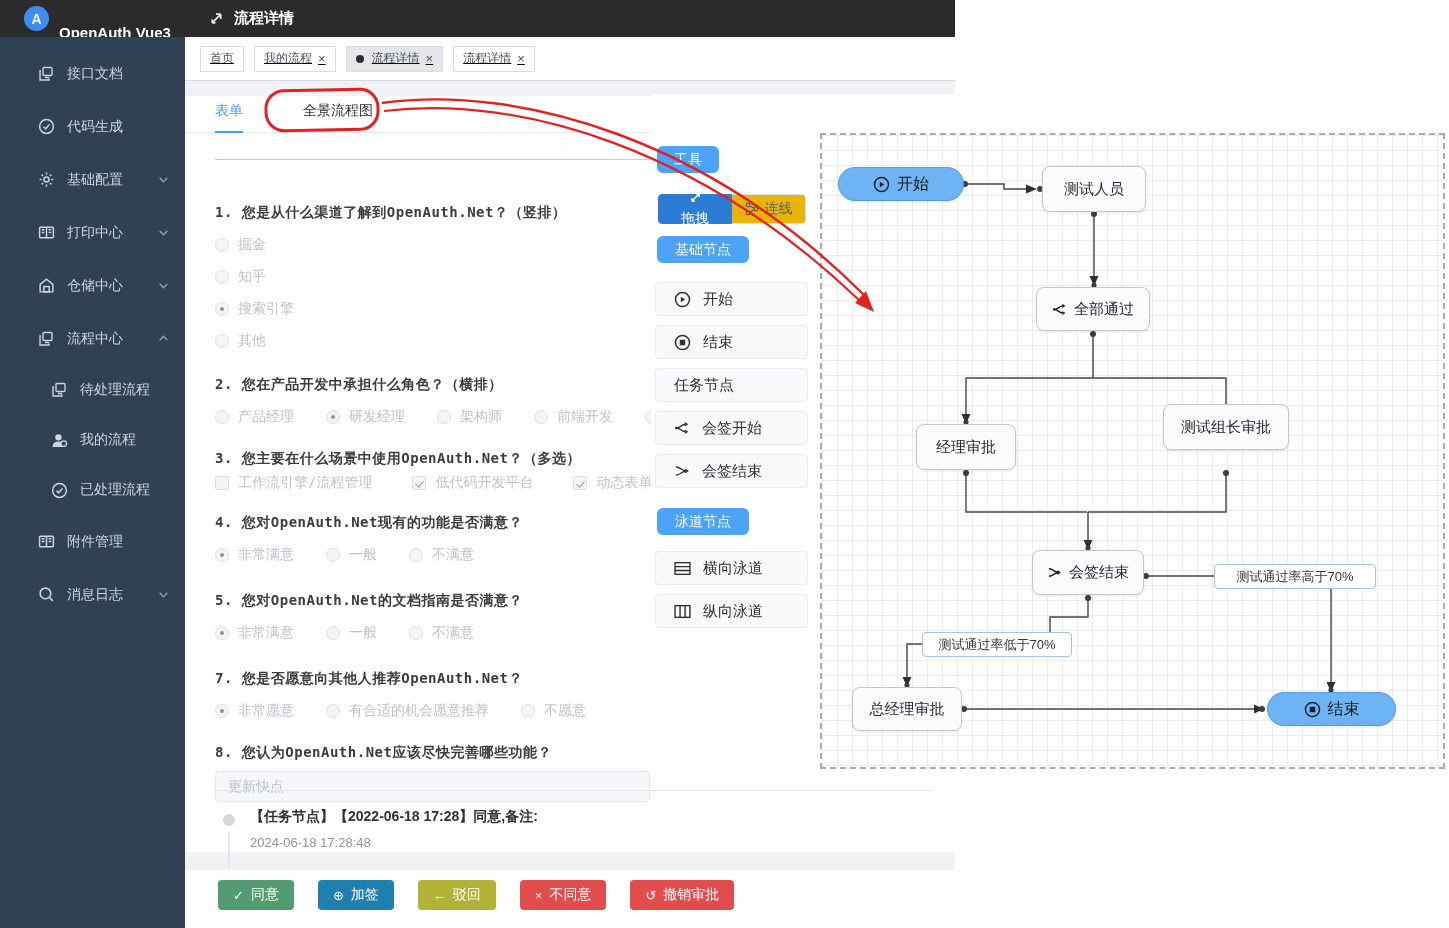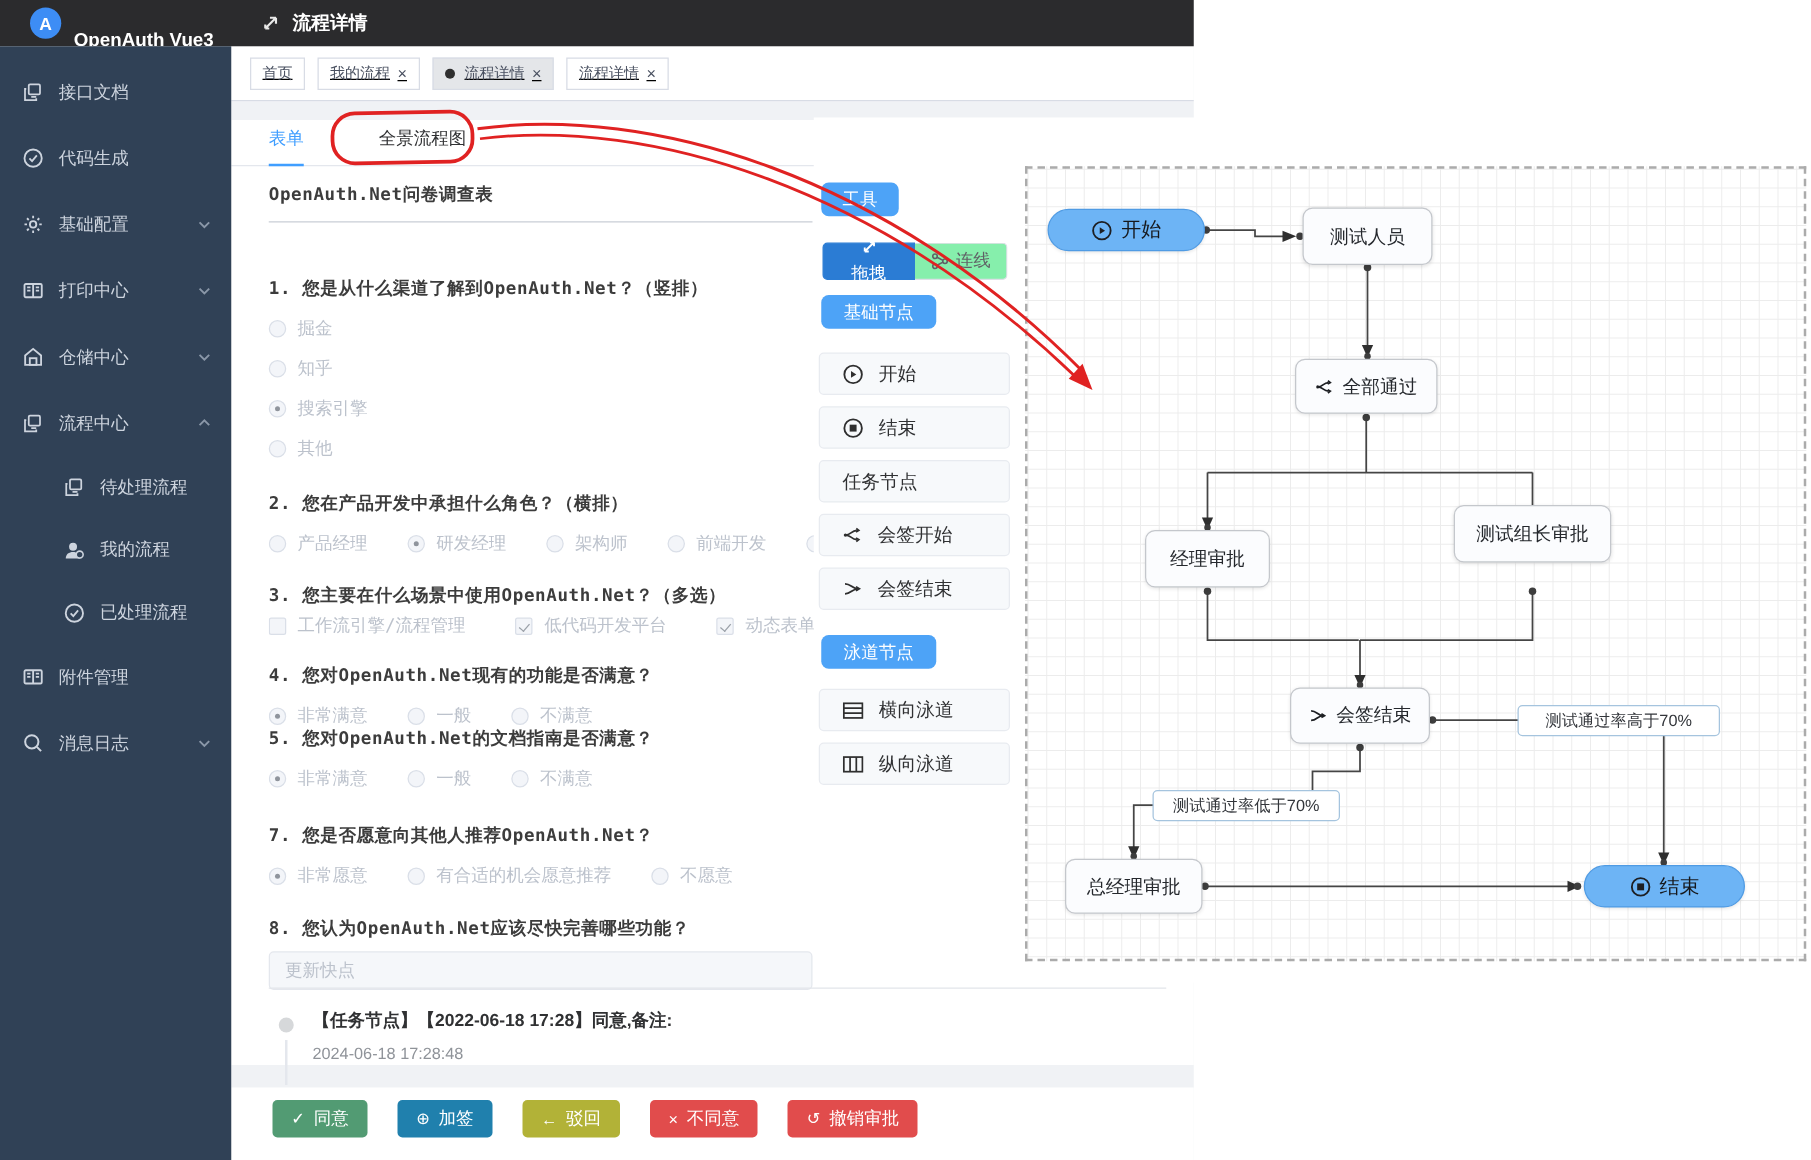--- a/index.html
+++ b/index.html
@@ -8,21 +8,21 @@
 
   
   .app-header { position:absolute; left:0; top:0; width:955px; height:37px; background:#2b2b2d; display:flex; align-items:center; z-index:4; }
   .logo-circle { width:25px; height:25px; border-radius:50%; background:#3d8df5; color:#fff; display:flex; align-items:center; justify-content:center; font-weight:bold; font-size:14px; margin-left:24px; }
   .app-title { color:#fff; font-weight:bold; font-size:15px; margin-left:10px;margin-top:28px; }
   .collapse-ic { margin-left:38px; color:#e8e8e8; display:flex; }
   .page-title { color:#fff; font-weight:bold; font-size:15px; margin-left:10px; }
 
   
   .sidebar { position:absolute; left:0; top:37px; width:185px; height:891px; background:#304156; z-index:4; padding-top:10px; }
-  .menu-item { height:53px; display:flex; align-items:center; color:#cdd4de; font-size:14px; padding-left:17px; position:relative; cursor:pointer; }
+  .menu-item { height:53px; display:flex; align-items:center; color:#cdd4de; font-size:14px; padding-left:37px; position:relative; cursor:pointer; }
   .menu-item.sub { height:50px; padding-left:50px;align-items:center; }
   .menu-item .mi-icon { width:18px; height:18px; margin-right:12px; display:flex; align-items:center; justify-content:center; color:#cdd4de; flex:0 0 auto; }
   .menu-item .chev { position:absolute; right:16px; color:#8a97a8; display:flex; }
   svg.ic { display:block; }
 
   
   .main-bg { position:absolute; left:185px; top:37px; width:770px; height:891px; background:#f0f2f5; z-index:1; }
   .tags-bar { position:absolute; left:185px; top:37px; width:770px; height:44px; background:#fff; border-bottom:1px solid #d8dce5; z-index:2; display:flex; align-items:center; padding-left:15px; gap:10px;text-decoration:underline; }
   .tag { height:26px; display:flex; align-items:center; gap:6px; padding:0 9px; border:1px solid #d8dce5; background:#fff; color:#495060; font-size:12px; cursor:pointer; }
   .tag .tag-close { font-size:13px; line-height:1; color:#495060; cursor:pointer; }
@@ -70,21 +70,21 @@
   .abtn.deny, .abtn.revoke { background:#e14c4c; }
 
   
   .flow-overlay { position:absolute; left:651px; top:94px; width:798px; height:692px; background:#fff; z-index:5; }
   .tp { position:absolute; z-index:6; }
   .tp-header { background:#4da3f7; color:#fff; font-size:14px; border-radius:6px; display:flex; align-items:center; justify-content:center; cursor:pointer; }
   #tp-tools { left:657px; top:146px; width:62px; height:27px; }
   #tp-basic { left:657px; top:236px; width:92px; height:27px; }
   #tp-lane  { left:657px; top:508px; width:92px; height:27px; }
   .toggle-group { left:658px; top:194px; display:flex; }
-  .tg-btn { width:74px; height:30px; display:flex; align-items:center; justify-content:center; gap:6px; font-size:14px; cursor:pointer; border:1px solid #dcdfe6; background:#86efac; color:#606266; }
+  .tg-btn { width:74px; height:30px; display:flex; align-items:center; justify-content:center; gap:6px; font-size:14px; cursor:pointer; border:1px solid #dcdfe6; background:#eab308; color:#606266; }
   .tg-btn.first { border-radius:4px 0 0 4px;flex-direction:column; }
   .tg-btn.last { border-radius:0 4px 4px 0; border-left:none; }
   .tg-btn.active { background:#2b7cd4; border-color:#2b7cd4; color:#fff; }
   .node-item { left:655px; width:153px; height:34px; background:#f7f9fb; border:1px solid #e8ebf0; border-radius:4px; display:flex; align-items:center; padding-left:18px; gap:12px; font-size:15px; color:#303133; cursor:grab; }
   .node-item .ni-icon { display:flex; color:#2f2f2f; }
 
   
   .canvas { position:absolute; left:820px; top:133px; width:625px; height:636px; z-index:5; background-color:#fff;
     background-image:linear-gradient(#ececec 1px, transparent 1px), linear-gradient(90deg,#ececec 1px, transparent 1px);
     background-size:15px 15px; border:2px dashed #ababab; }
@@ -264,21 +264,20 @@
         <span class="tag-close">×</span>
       </div>
   </div>
 
   <div class="card" id="card-form">
     <div class="view-tabs">
       <div class="vtab active">表单</div>
       <div class="vtab">全景流程图</div>
     </div>
     <div class="form-wrap">
-      <div class="form-title">OpenAuth.Net问卷调查表</div>
       <hr class="form-hr">
 
       <div class="q-title" style="margin-top:44px;">1. 您是从什么渠道了解到OpenAuth.Net？（竖排）</div>
       <div class="opt-col">
         <div class="opt">
             <span class="radio"></span>
             <span>掘金</span>
           </div>
         <div class="opt">
             <span class="radio"></span>
@@ -342,21 +341,21 @@
         <div class="opt">
             <span class="radio"></span>
             <span>一般</span>
           </div>
         <div class="opt">
             <span class="radio"></span>
             <span>不满意</span>
           </div>
       </div>
 
-      <div class="q-title" style="">5. 您对OpenAuth.Net的文档指南是否满意？</div>
+      <div class="q-title" style="margin-top:28px;">5. 您对OpenAuth.Net的文档指南是否满意？</div>
       <div class="opt-row">
         <div class="opt">
             <span class="radio sel"></span>
             <span>非常满意</span>
           </div>
         <div class="opt">
             <span class="radio"></span>
             <span>一般</span>
           </div>
         <div class="opt">

